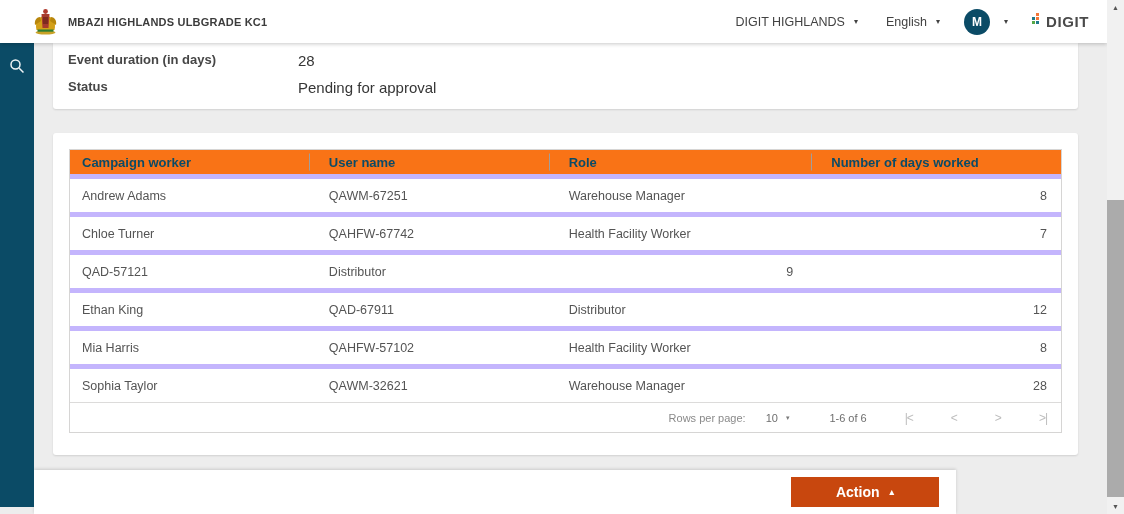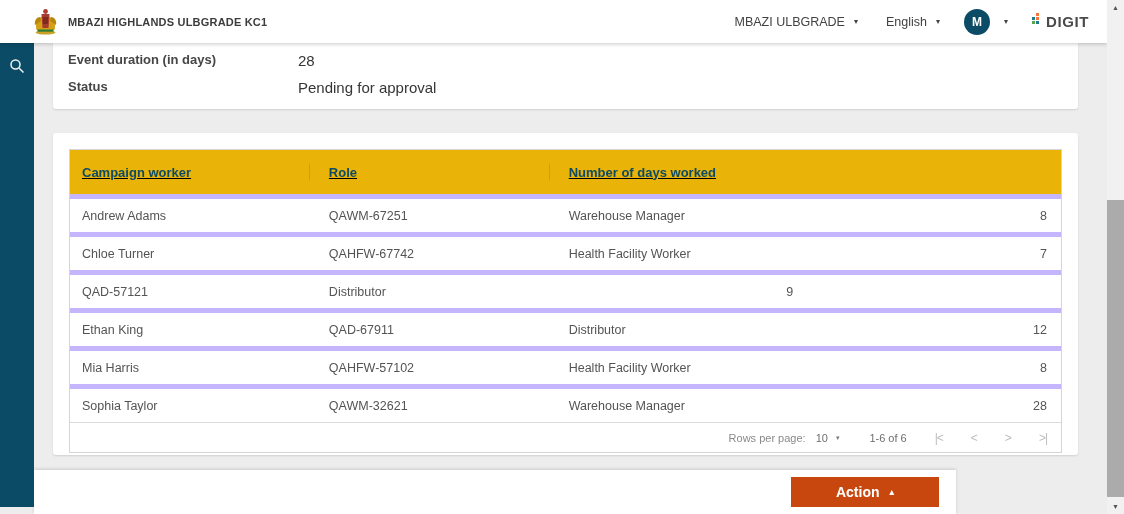--- a/index.html
+++ b/index.html
@@ -33,32 +33,32 @@
     padding: 9px 0 0 15px; z-index: 5; }
   .detail-row { display: flex; align-items: flex-start; height: 27px; }
   .detail-label { width: 230px; font-size: 13px; font-weight: bold; color: #464646; }
   .detail-value { font-size: 15px; color: #363636; }
 
   
   .table-card { position: absolute; left: 53px; top: 133px; width: 1025px; height: 322px;
     background: #fff; border-radius: 3px; box-shadow: 0 1px 2px rgba(0,0,0,.12); padding: 16px 16px; z-index: 5; }
   .table { border: 1px solid #d6d5d4; }
   .thead, .trow { display: grid; grid-template-columns: 23.7% 24.2% 26.5% 25.6%; align-items: center; }
-  .thead { height: 44px; background: #eab308; text-decoration: underline; }
+  .thead { height: 24px; background: #f97316; }
   .th { font-size: 13px; font-weight: bold; color: #0B4B66; padding-left: 12px; position: relative; }
   .th + .th { padding-left: 24px; }
   .th + .th .col-divider { position: absolute; left: 4px; top: 50%; transform: translateY(-50%);
     width: 1px; height: 17px; background: #9e9e9e; }
   .trow { height: 38px; border-top: 5px solid #c4b5fd; font-size: 12.5px; color: #545454; background: #fff; }
   .td { padding-left: 12px; white-space: nowrap; overflow: hidden; }
   .td + .td { padding-left: 24px; }
   .td.num { text-align: right; padding-right: 14px; }
 
   .pagination { display: flex; align-items: center; justify-content: flex-end; height: 30px;
-    border-top: 1px solid #dcdbda; color: #8a8a8a; font-size: 11px; padding-right: 14px; }
+    border-top: 1px solid #dcdbda; color: #8a8a8a; font-size: 11px; padding-right: 14px; gap: 10px; }
   .rpp-select { display: flex; align-items: center; gap: 8px; margin-left: 10px; cursor: pointer; color: #6e6e6e; }
   .rpp-caret { font-size: 7px; color: #7a7a7a; }
   .range { margin-left: 30px; color: #6e6e6e; }
   .pg-btn { margin-left: 28px; color: #bdbdbd; font-size: 12px; letter-spacing: -1px; cursor: pointer;
     background: none; border: none; font-family: inherit; }
 
   
   .footer { position: absolute; left: 34px; top: 470px; width: 922px; height: 44px;
     background: #fff; box-shadow: 0 -1px 3px rgba(0,0,0,.15); z-index: 10; }
   .action-button { position: absolute; right: 17px; top: 7px; width: 148px; height: 30px;
@@ -89,21 +89,21 @@
         <path d="M8.5 6 L16.5 6 L15.5 20 L9.5 20 Z" fill="#a63a2c"></path>
         <rect x="10" y="9" width="5" height="7" fill="#7d2a1f"></rect>
         <circle cx="12.5" cy="3.5" r="2.4" fill="#b03a2e"></circle>
         <path d="M4.5 21.5 h16 v2.2 h-16 z" fill="#2e7d32"></path>
       </svg>
     </span>
     <span class="app-title">MBAZI HIGHLANDS ULBGRADE KC1</span>
 
     <div class="header-right">
       <div class="dropdown">
-        <span>MBAZI ULBGRADE</span>
+        <span>DIGIT HIGHLANDS</span>
         <span class="caret">▾</span>
       </div>
       <span class="gap28"></span>
       <div class="dropdown">
         <span>English</span>
         <span class="caret">▾</span>
       </div>
       <span class="gap24"></span>
       <div class="avatar">M</div>
       <span class="gap14"></span>
@@ -143,20 +143,21 @@
     <div class="detail-row">
       <span class="detail-label">Status</span>
       <span class="detail-value">Pending for approval</span>
     </div>
   </div>
 
   <div class="table-card">
     <div class="table">
       <div class="thead">
         <div class="th">Campaign worker</div>
+        <div class="th"><span class="col-divider"></span><span>User name</span></div>
         <div class="th"><span class="col-divider"></span><span>Role</span></div>
         <div class="th"><span class="col-divider"></span><span>Number of days worked</span></div>
       </div>
 
       <div class="trow">
         <div class="td">Andrew Adams</div>
         <div class="td">QAWM-67251</div>
         <div class="td">Warehouse Manager</div>
         <div class="td num">8</div>
       </div>

